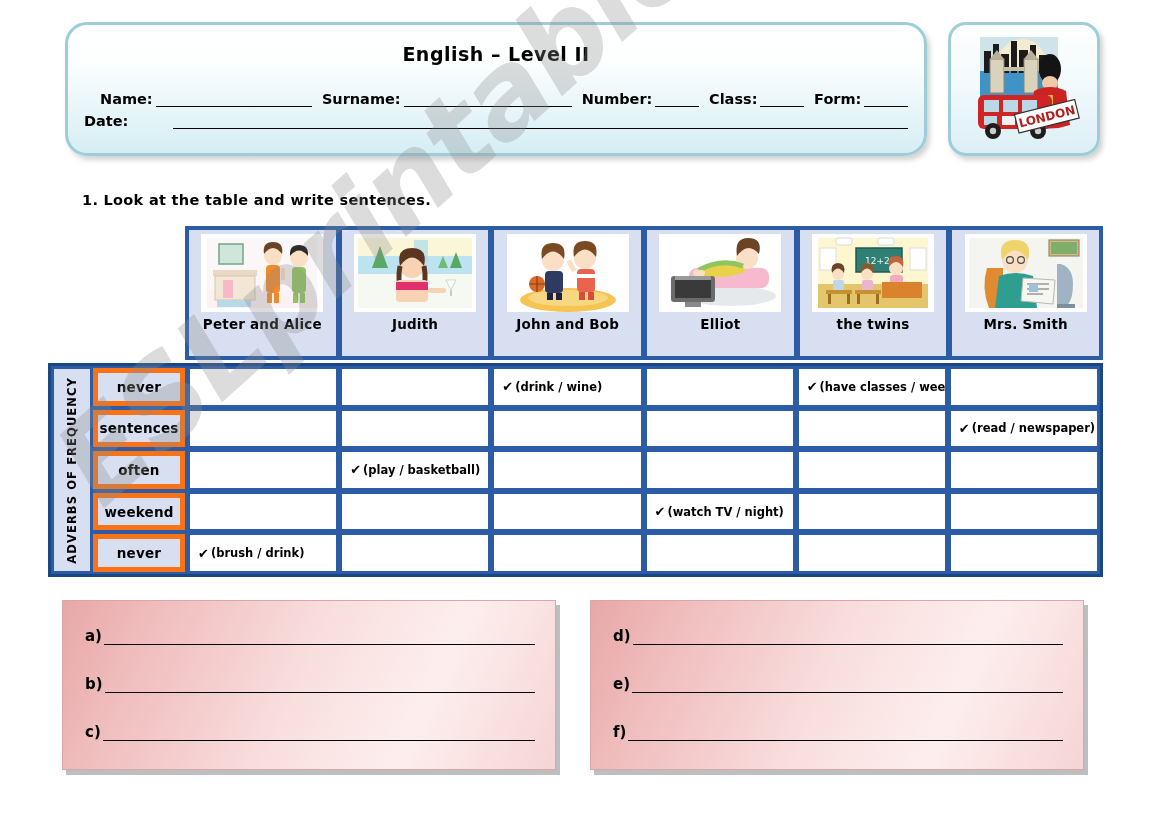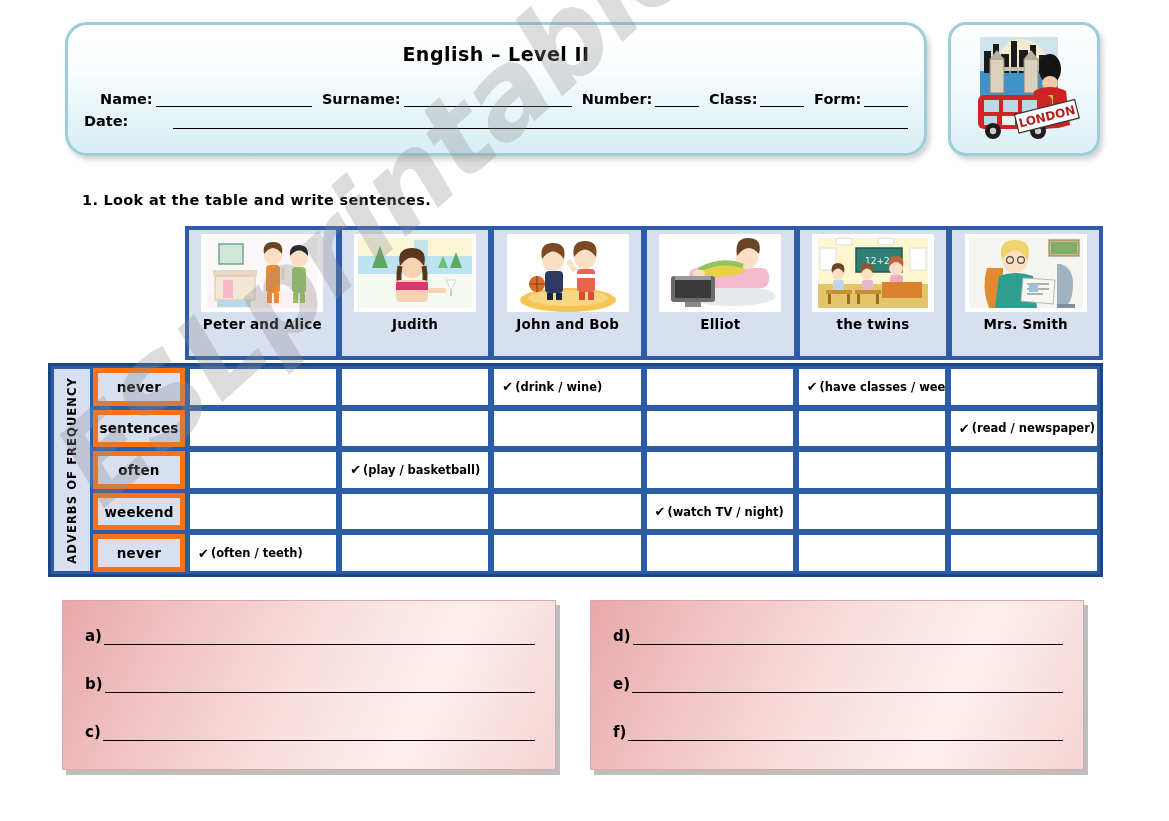--- a/index.html
+++ b/index.html
@@ -590,21 +590,21 @@
           <span>(watch TV / night)</span>
         </div>
       <div class="data-cell"></div>
       <div class="data-cell"></div>
     </div>
 
     <div class="freq-row">
       <div class="adverb-cell">never</div>
       <div class="data-cell">
           <span class="tick">✔</span>
-          <span>(often / teeth)</span>
+          <span>(brush / drink)</span>
         </div>
       <div class="data-cell"></div>
       <div class="data-cell"></div>
       <div class="data-cell"></div>
       <div class="data-cell"></div>
       <div class="data-cell"></div>
     </div>
 
   </div>
 </div>

